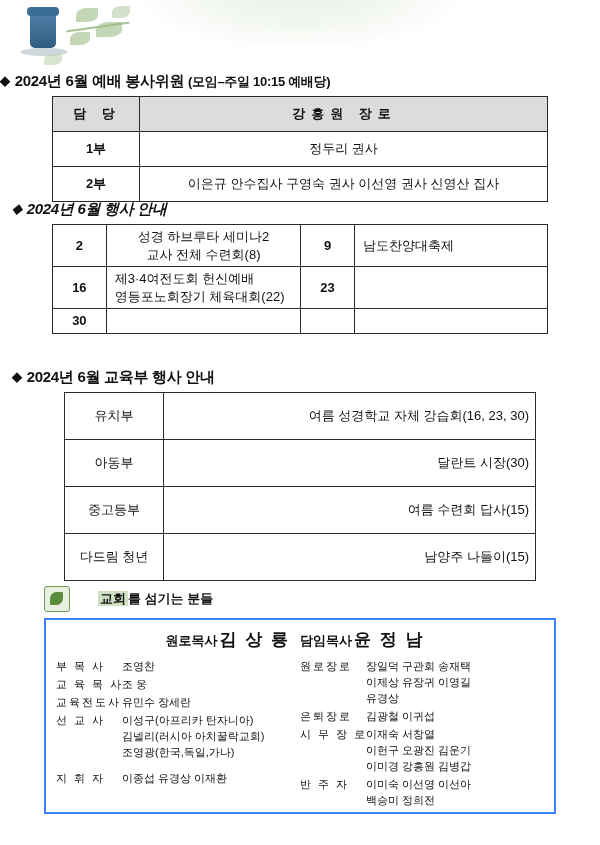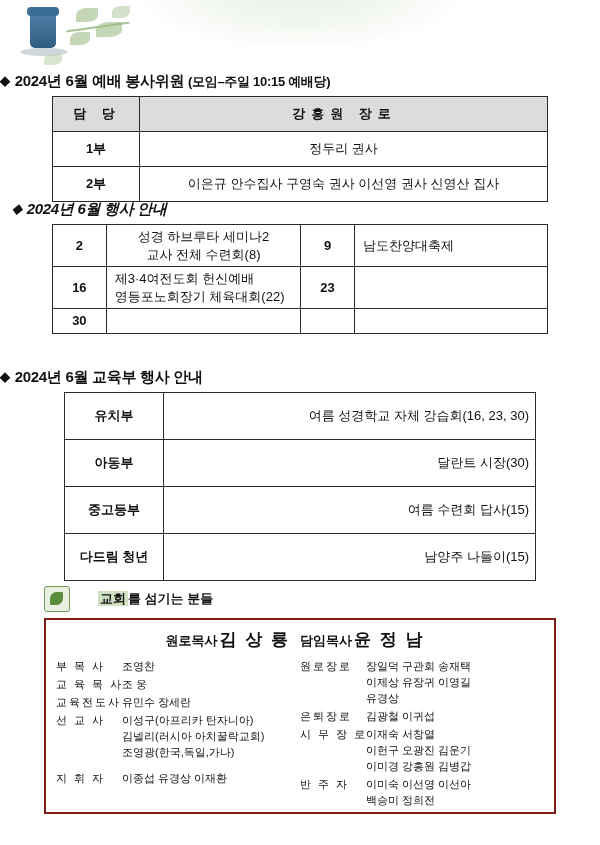--- a/index.html
+++ b/index.html
@@ -142,21 +142,21 @@
   .t2 td.num { text-align: center; font-weight: bold; width: 40px; }
   .t2 .evt { width: 200px; }
 
   
   .t3 {
     position: absolute;
     left: 64px;
     top: 392px;
     width: 472px;
   }
-  .t3 td.dept { width: 86px; font-weight: bold; text-align: center; }
+  .t3 td.dept { width: 86px; font-weight: normal; text-align: center; }
   .t3 td.desc { text-align: right; padding-left: 10px; }
   .t3 td { height: 30px; }
 
   
   .serve-head {
     position: absolute;
     left: 44px;
     top: 586px;
     display: flex;
     align-items: center;
@@ -189,21 +189,21 @@
     padding: 0 2px;
   }
 
   
   .staff-box {
     position: absolute;
     left: 44px;
     top: 618px;
     width: 512px;
     height: 196px;
-    border: 2px solid #7f1d1d;
+    border: 2px solid #3b82f6;
     box-sizing: border-box;
     padding: 8px 10px 6px 10px;
   }
   .pastor-line {
     text-align: center;
     font-size: 15px;
     font-weight: bold;
     margin-bottom: 8px;
     letter-spacing: 0px;
   }
@@ -299,21 +299,21 @@
     </tr>
     <tr>
       <td class="num">30</td>
       <td class="evt" style="white-space:pre-line;"></td>
       <td class="num"></td>
       <td class="evt" style="white-space:pre-line;"></td>
     </tr>
   </tbody>
     </table>
 
-  <div style="position:absolute;left:0;top:368px;width:545px;">
+  <div style="position:absolute;left:12px;top:368px;width:545px;">
     <p class="section-title">
       <span class="diamond">◆</span><span>2024년 6월 교육부 행사 안내</span>
     </p>
   </div>
 
   <table class="t3">
     <tbody>
         <tr>
       <td class="dept">유치부</td>
       <td class="desc">여름 성경학교 자체 강습회(16, 23, 30)</td>

